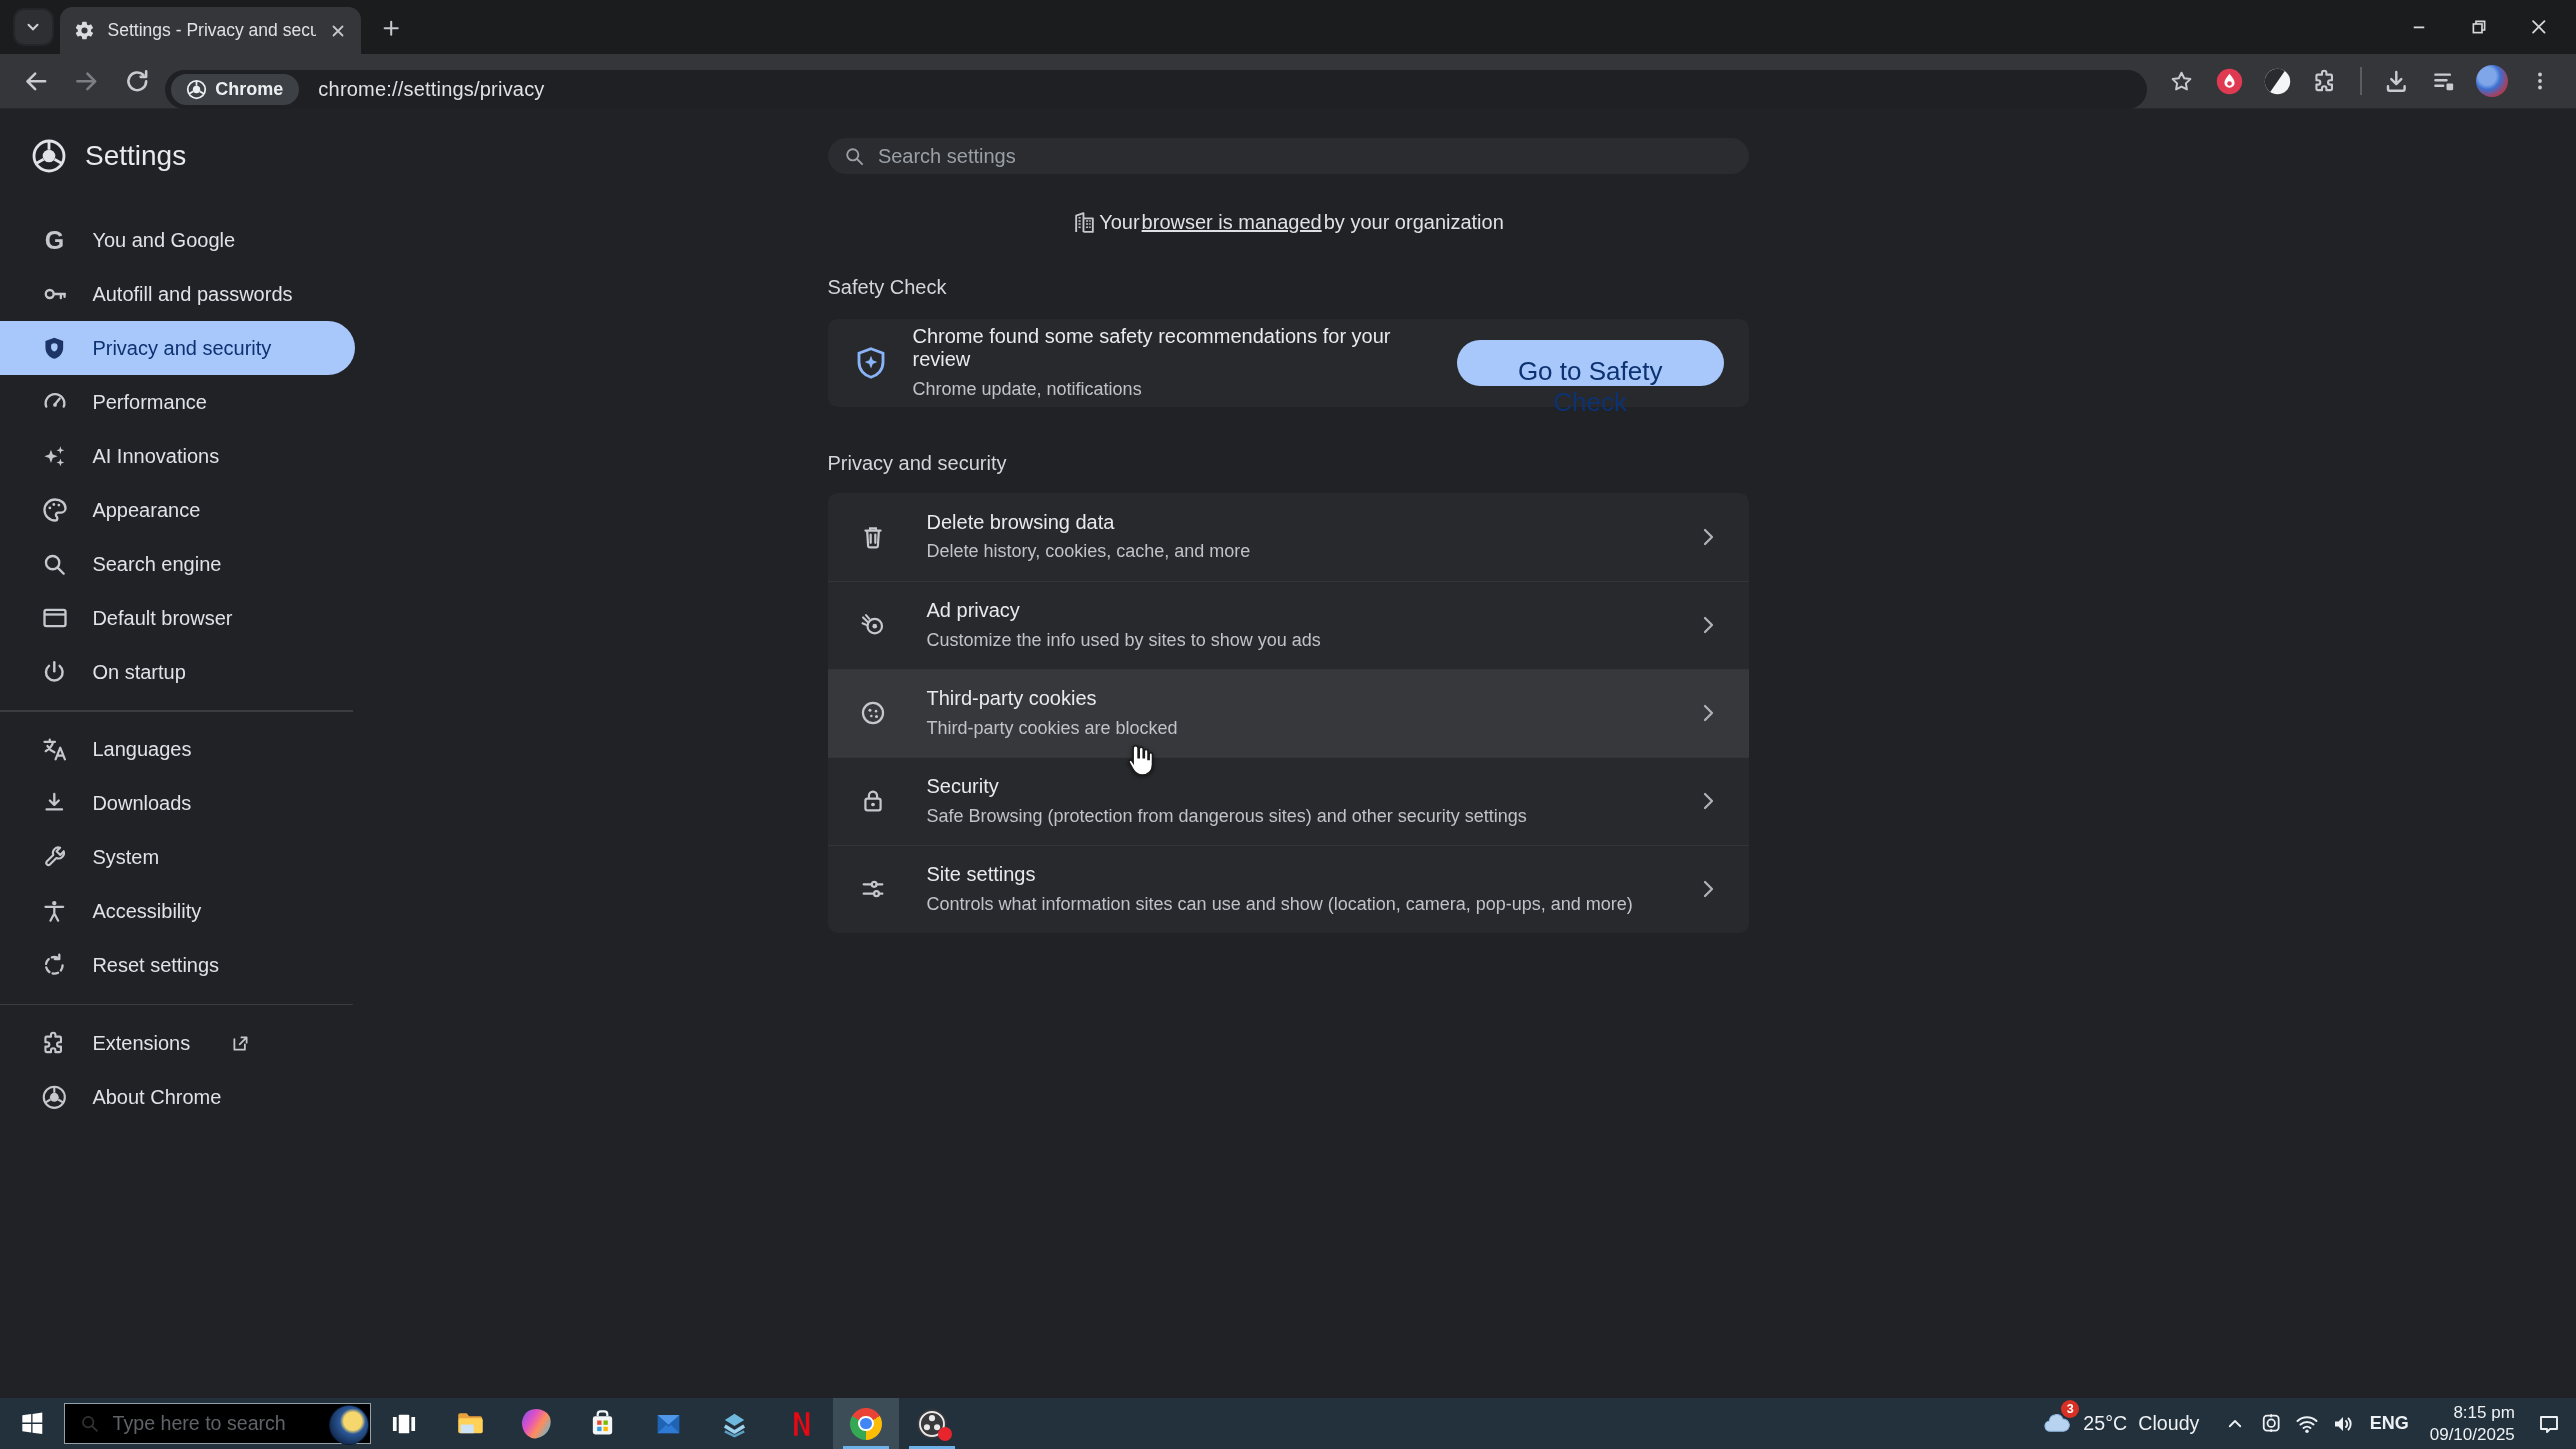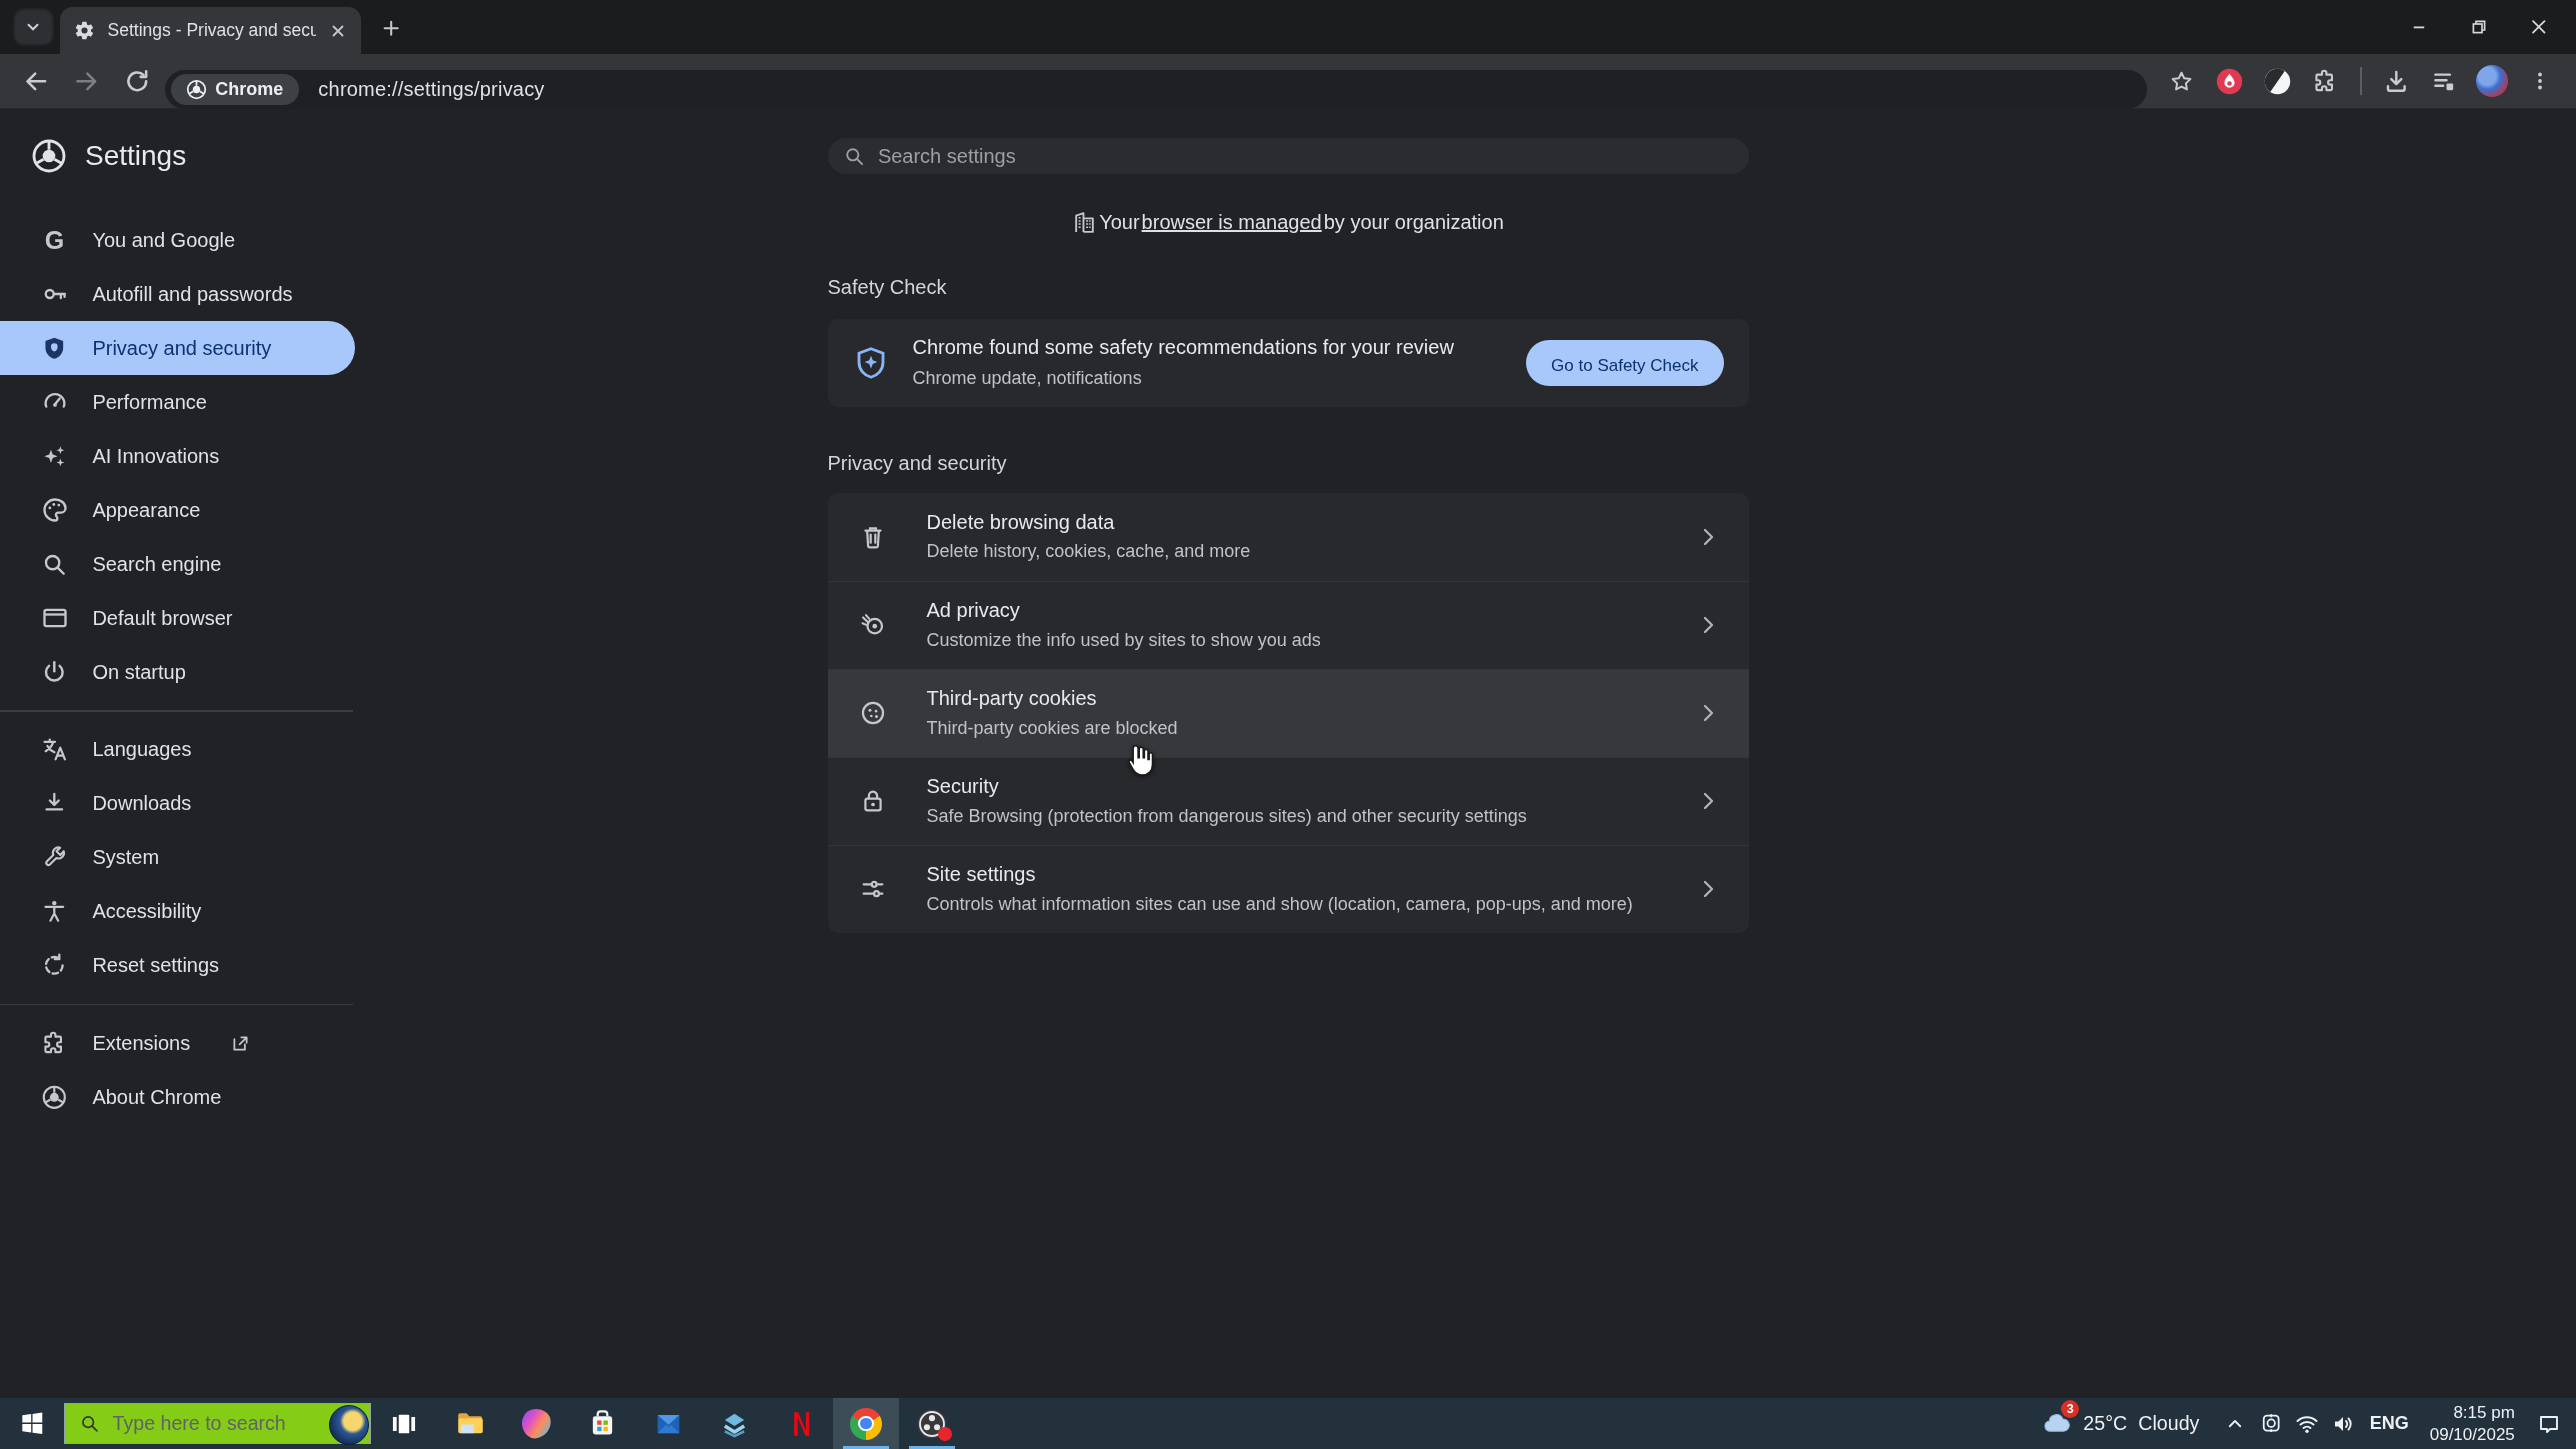--- a/index.html
+++ b/index.html
@@ -59,36 +59,36 @@
   .managed{margin-top:36px;display:flex;align-items:center;justify-content:center;gap:2px;font-size:20px;color:#dfe1e5}
   .managed .bic{color:#c4c7cb;display:flex}
   .managed a{color:#dfe1e5;text-decoration:underline}
   .section-h{font-size:20px;color:#d3d6da;font-weight:400}
   .sh-safety{margin-top:41px}
   .sh-privacy{margin-top:45px}
   .card{background:var(--card);border-radius:9.8px}
   .safety-card{margin-top:19.6px;height:88px;display:flex;align-items:center;padding:0 25px;gap:24px}
   .sc-title{font-size:20px;color:var(--text);margin-bottom:8.4px}
   .sc-sub{font-size:18px;color:var(--sub)}
-  .pill-btn{margin-left:auto;height:46px;border-radius:23px;background:var(--accent-pill);color:var(--accent-on-pill);border:none;padding:16px 25px;font-size:17px;font-weight:500;font-family:inherit}
+  .pill-btn{margin-left:auto;height:46px;border-radius:23px;background:var(--accent-pill);color:var(--accent-on-pill);border:none;padding:16px 25px;font-size:26px;font-weight:500;font-family:inherit}
   .privacy-card{margin-top:18px;overflow:hidden}
   .prow{height:88px;display:flex;align-items:center;padding:0 29px;gap:38px;border-top:1.4px solid #333538}
   .prow:first-child{border-top:none}
   .prow.hover{background:var(--row-hover)}
   .pic{width:32px;display:flex;justify-content:center;color:#c4c7cb;flex:none}
   .pr-title{font-size:20px;color:var(--text);margin-bottom:7.7px}
   .pr-sub{font-size:18px;color:var(--sub)}
   .chev{margin-left:auto;color:#aeb2b8;display:flex}
 
   .cursor{position:absolute;left:1121px;top:631px;pointer-events:none;filter:drop-shadow(0 1.4px 2.1px rgba(0,0,0,.6))}
 
   
   .taskbar{position:absolute;left:0;top:1398px;width:100%;height:51px;background:var(--taskbar);display:flex;align-items:stretch}
   .start{width:64px;display:flex;align-items:center;justify-content:center;color:#fff}
-  .tb-search{width:307px;margin:4.9px 0;background:#84cc16;border:0.7px solid #93a1aa;display:flex;align-items:center;gap:12.6px;padding-left:14px;position:relative}
+  .tb-search{width:307px;margin:4.9px 0;background:#000000;border:0.7px solid #93a1aa;display:flex;align-items:center;gap:12.6px;padding-left:14px;position:relative}
   .tb-search-ph{font-size:19.6px;color:#5f6368;white-space:nowrap}
   .bing-circle{position:absolute;right:1.4px;top:0.7px;width:40px;height:40px;border-radius:50%;background:radial-gradient(circle at 60% 40%, #f5d76e 0 28%, #2b5797 40%, #16325c 70%, #0b1e3a 100%);border:0.7px solid #0b1e3a}
   .task-ic{width:66px;display:flex;align-items:center;justify-content:center;position:relative}
   .task-ic.active{background:#3d4d58}
   .task-ic .runline{position:absolute;bottom:0;left:9.8px;right:9.8px;height:3.5px;background:#6cb2e8}
   .tb-right{margin-left:auto;display:flex;align-items:center;gap:0;padding-right:5.6px}
   .weather{display:flex;align-items:center;gap:11.2px;padding:0 18px;color:#eef1f4;font-size:19.6px}
   .wicon{position:relative;display:flex}
   .wbadge{position:absolute;right:-7px;top:-8.4px;width:18px;height:18px;border-radius:50%;background:#d93025;color:#fff;font-size:12.6px;display:flex;align-items:center;justify-content:center;font-weight:bold}
   .tray{display:flex;align-items:center}

